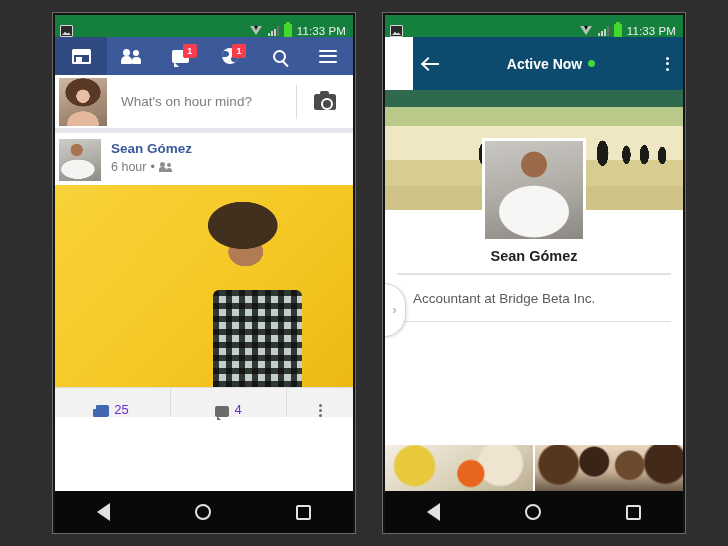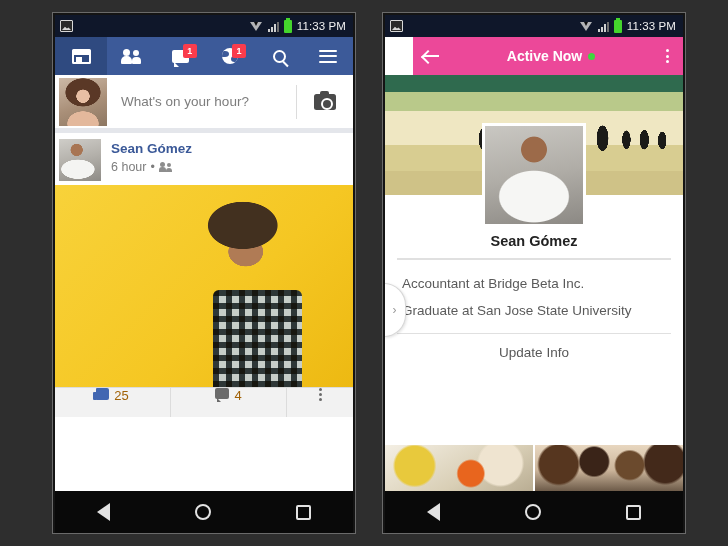--- a/index.html
+++ b/index.html
@@ -12,21 +12,21 @@
   .stage { position: relative; width: 728px; height: 546px; background: #2e2e2e; }
 
   
   .phone { position: absolute; background: #141414; border: 1px solid #6a6a6a; overflow: hidden; }
   #phone-left  { left: 52px;  top: 12px; width: 304px; height: 522px; }
   #phone-right { left: 382px; top: 12px; width: 304px; height: 522px; }
   .screen { position: absolute; left: 2px; top: 2px; right: 2px; bottom: 0; background: #fff; overflow: hidden; }
 
   
   .statusbar {
-    height: 22px; background: #0f172a; display: flex; align-items: center;
+    height: 22px; background: #15803d; display: flex; align-items: flex-end;
     padding: 0 7px 0 5px; color: #e8e8e8; font-size: 11px;
   }
   .sb-left { display:flex; align-items:center; }
   .sb-spacer { flex: 1; }
   .sb-right { display: flex; align-items: center; gap: 5px; }
   .icon-photo-sb {
     width: 13px; height: 12px; border: 1.5px solid #d8d8d8; border-radius: 1px;
     position: relative; background: #2a2a2a;
   }
   .icon-photo-sb::after {
@@ -113,54 +113,54 @@
   .g-audience .b1{ width:7px;height:5px;left:0;top:5px;border-radius:3px 3px 0 0;}
   .g-audience .h2{ width:4px;height:4px;border-radius:50%;left:8px;top:1px;}
   .g-audience .b2{ width:6px;height:4px;left:7px;top:6px;border-radius:3px 3px 0 0;}
   .post-text { font-size: 14.5px; color: #1d2129; padding: 8px 8px 9px 8px; line-height: 18px; }
 
   
   .post-photo { height: 202px; position: relative; overflow: hidden; background: #f6cb2b; }
 
   
   .actions { height: 30px; background: #f2f2f2; display:flex; border-top:1px solid #dcdcdc; }
-  .action { flex:1; display:flex; align-items:flex-start; justify-content:center; gap:5px;
-            font-size:13px; color:#a16207; border-right:1px solid #dcdcdc; cursor:pointer; }
+  .action { flex:1; display:flex; align-items:flex-end; justify-content:center; gap:5px;
+            font-size:13px; color:#6d28d9; border-right:1px solid #dcdcdc; cursor:pointer; }
   .action:last-child { flex: 0 0 66px; border-right: none; }
   .g-thumb { width:13px; height:12px; background:#4267b2; position:relative; border-radius:1px 2px 2px 1px; }
   .g-thumb::before { content:""; position:absolute; left:-3px; bottom:0; width:4px; height:8px; background:#4267b2; border-radius:1px; }
   .g-comment { width:14px; height:11px; background:#6b6b6b; border-radius:2px; position:relative; }
   .g-comment::after { content:""; position:absolute; left:2px; bottom:-3px; width:0;height:0;
     border-left:4px solid #6b6b6b; border-top:4px solid transparent; }
   .g-dots-v { display:flex; flex-direction:column; gap:2px; }
   .g-dots-v i { width:3px; height:3px; border-radius:50%; background:#6b6b6b; display:block; }
 
   
-  .fb-topbar { height: 38px; background: #ec4899; display:flex; align-items:center; padding: 0 10px; margin-left: 28px; }
+  .fb-topbar { height: 53px; background: #0c4a6e; display:flex; align-items:center; padding: 0 10px; margin-left: 28px; }
   .g-back { width:18px; height:14px; position:relative; flex:0 0 18px; }
   .g-back::before { content:""; position:absolute; left:0; top:6px; width:16px; height:2px; background:#fff; }
   .g-back::after { content:""; position:absolute; left:0px; top:2.5px; width:8px; height:8px;
     border-left:2px solid #fff; border-bottom:2px solid #fff; transform: rotate(45deg); }
   .topbar-title { flex:1; text-align:center; color:#fff; font-size:14px; font-weight:bold;
                   display:flex; align-items:center; justify-content:center; gap:6px; }
   .dot-active { width:7px; height:7px; border-radius:50%; background:#3fd63f; display:inline-block; }
   .g-dots-v-w { display:flex; flex-direction:column; gap:2.5px; flex:0 0 12px; align-items:center; }
   .g-dots-v-w i { width:3px; height:3px; border-radius:50%; background:#fff; display:block; }
 
   .cover { height: 120px; position: relative; overflow:hidden; }
   .profile-wrap { position: relative; background:#fff; }
   .profile-pic {
     position:absolute; left:50%; transform: translateX(-50%); top:-72px;
     width:104px; height:104px; border:3px solid #fff; overflow:hidden; background:#9aa0a6;
   }
   .profile-name { text-align:center; font-size:14.5px; font-weight:bold; color:#222;
                   padding-top:38px; padding-bottom:9px; }
   .row-sep { height:1px; background:#e0e0e0; margin: 0 12px; }
   .row-link { text-align:center; font-size:13.5px; color:#585858; padding: 11px 0; cursor:pointer; }
-  .bio-block { padding: 10px 0 9px 1px; }
+  .bio-block { padding: 10px 0 9px 12px; }
   .bio-line { font-size:13.5px; color:#5a5a5a; padding: 6px 0 6px 16px; }
   .edge-tab {
     position:absolute; left:-1px; top:268px; width:22px; height:54px;
     background:#fff; border:1px solid #d6d6d6; border-left:none;
     border-radius: 0 30px 30px 0; display:flex; align-items:center; justify-content:center;
     color:#9a9a9a; font-size:12px; box-shadow: 1px 1px 3px rgba(0,0,0,.12); z-index:5;
   }
   .photo-strip { position:absolute; left:0; right:0; bottom:42px; height:46px; display:flex; gap:2px; }
   .photo-tile { flex:1; overflow:hidden; position:relative; }
 
@@ -306,21 +306,21 @@
               <i></i>
               <i></i>
             </span>
         </div>
       </div>
 
       <div class="composer">
         <div class="composer-avatar">
           <div class="img-woman-avatar"></div>
         </div>
-        <div class="composer-text">What's on your hour?</div>
+        <div class="composer-text">What's on hour mind?</div>
         <div class="composer-sep"></div>
         <div class="composer-cam">
           <span class="g-camera"></span>
         </div>
       </div>
 
       <div class="post">
         <div class="post-head">
           <div class="post-avatar">
             <div class="img-man-avatar"></div>
@@ -410,24 +410,22 @@
 
       <div class="profile-wrap">
         <div class="profile-pic">
           <div class="img-man-profile"></div>
         </div>
         <div class="profile-name">Sean Gómez</div>
         <div class="row-sep"></div>
         <div class="row-sep"></div>
         <div class="bio-block">
           <div class="bio-line">Accountant at Bridge Beta Inc.</div>
-          <div class="bio-line">Graduate at San Jose State University</div>
         </div>
         <div class="row-sep"></div>
-        <div class="row-link">Update Info</div>
       </div>
 
       <div class="edge-tab">›</div>
 
       <div class="photo-strip">
         <div class="photo-tile">
           <div class="img-photo-flowers"></div>
         </div>
         <div class="photo-tile">
           <div class="img-photo-friends"></div>

